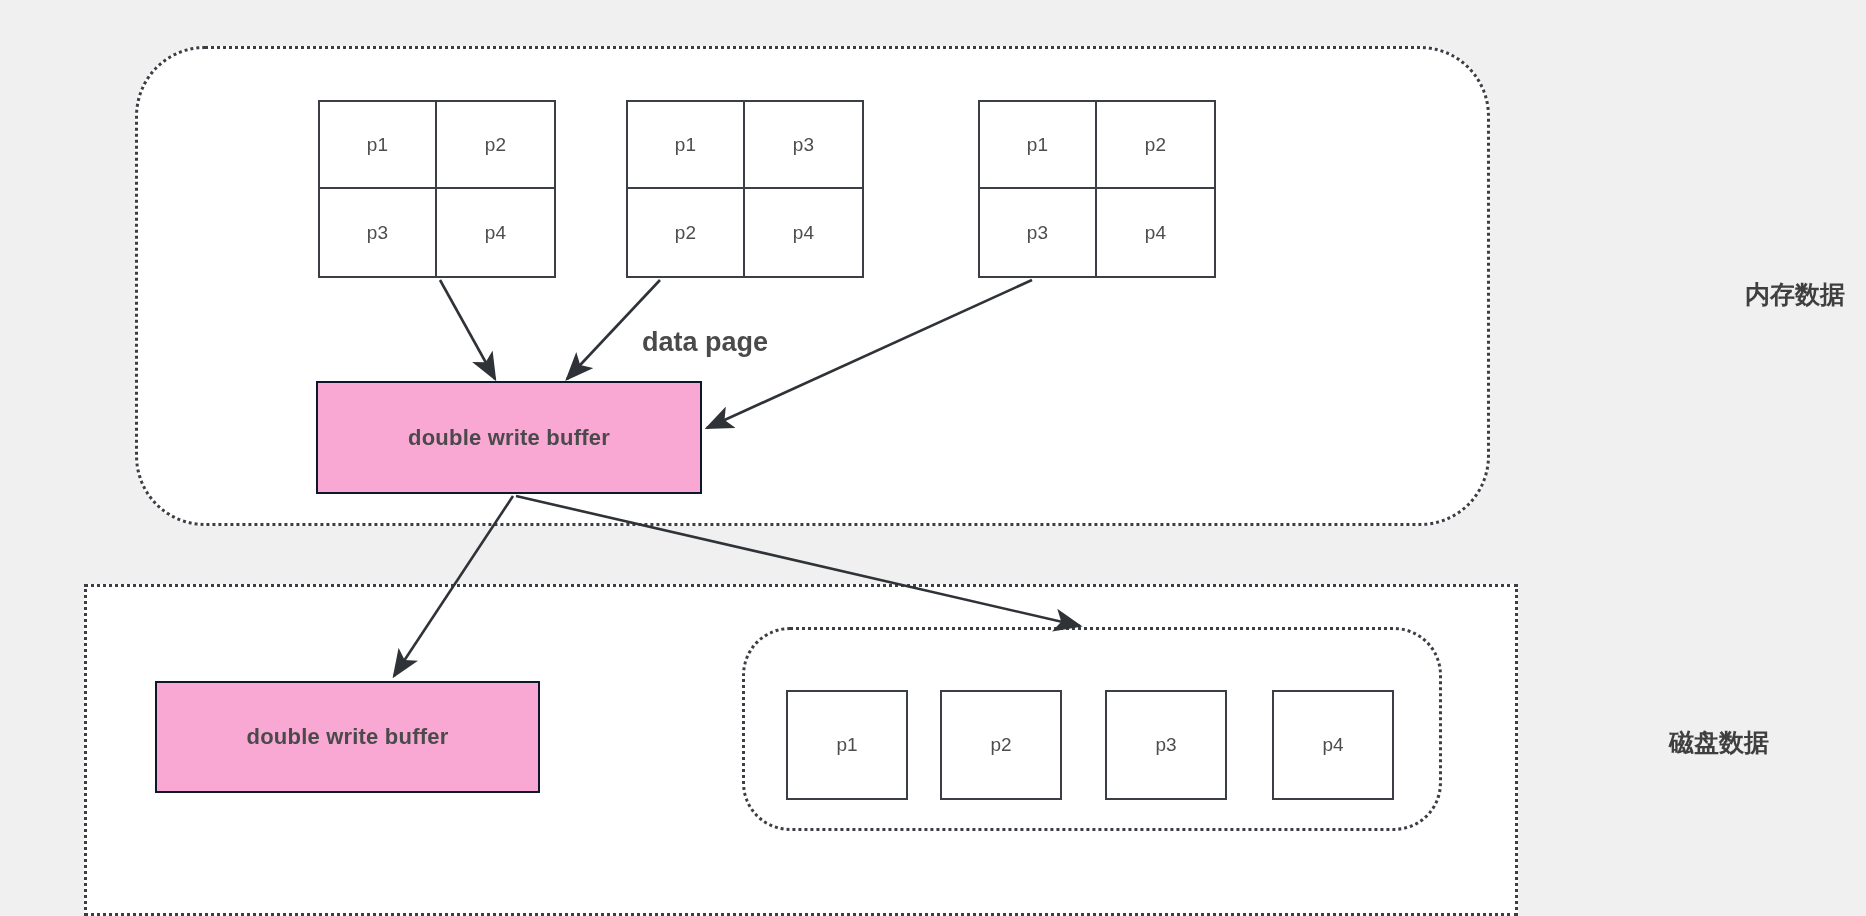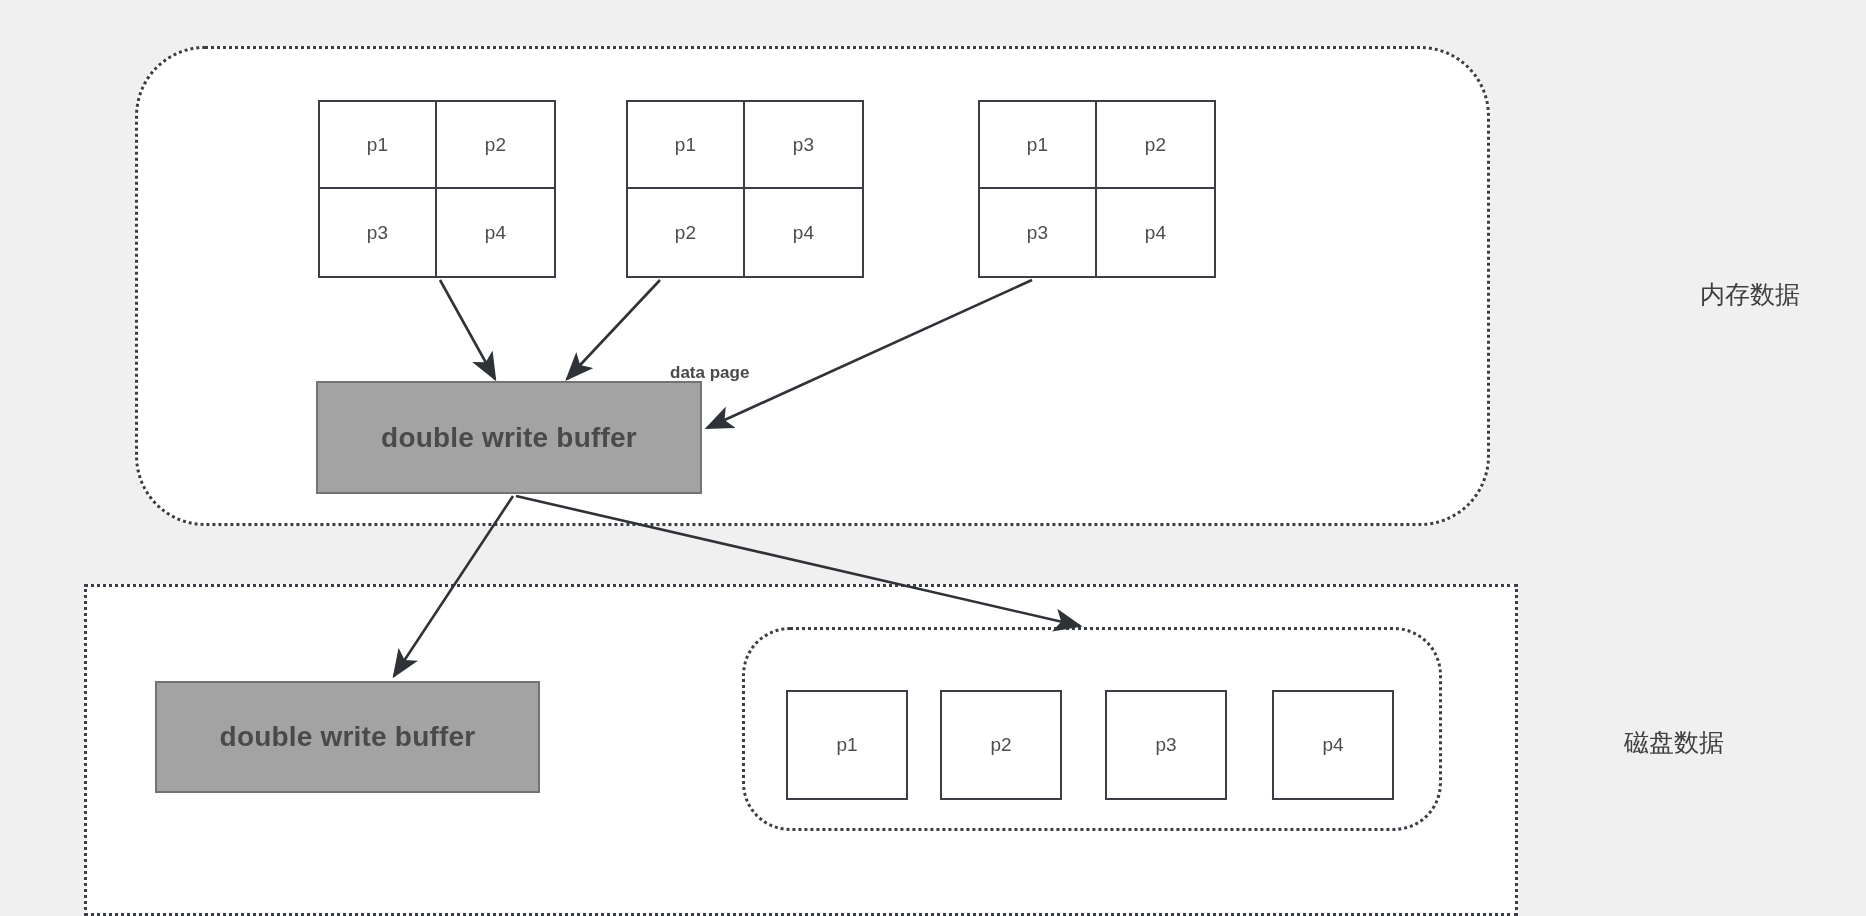--- a/index.html
+++ b/index.html
@@ -96,54 +96,54 @@
     color: #4d4d4d;
   }
   #disk-p1 { left: 786px; top: 690px; }
   #disk-p2 { left: 940px; top: 690px; }
   #disk-p3 { left: 1105px; top: 690px; }
   #disk-p4 { left: 1272px; top: 690px; }
 
   
   .buffer-box {
     position: absolute;
-    background: #a3a3a3;
-    border: 2px solid #737373;
+    background: #f9a8d4;
+    border: 2px solid #0f172a;
     box-sizing: border-box;
     display: flex;
     align-items: center;
     justify-content: center;
-    font-size: 28px;
+    font-size: 22px;
     font-weight: bold;
     color: #4a4a4a;
     letter-spacing: .2px;
   }
   #mem-buffer  { left: 316px; top: 381px; width: 386px; height: 113px; }
   #disk-buffer { left: 155px; top: 681px; width: 385px; height: 112px; }
 
   
   .label {
     position: absolute;
     color: #4a4a4a;
     font-weight: bold;
     white-space: nowrap;
   }
   #data-page-label {
-    left: 670px;
+    left: 642px;
     top: 327px;
-    font-size: 17px;
-    margin-top: 36px;
+    font-size: 27px;
   }
   .side-label {
     position: absolute;
     font-size: 25px;
-    font-weight: normal;
+    font-weight: bold;
     color: #3f3f3f;
     white-space: nowrap;
     font-family: "DejaVu Sans", "Liberation Sans", sans-serif;
+    margin-left: 45px;
   }
   #memory-side-label { left: 1700px; top: 278px; }
   #disk-side-label   { left: 1624px; top: 726px; }
 
   
   #arrows {
     position: absolute;
     left: 0;
     top: 0;
     width: 1866px;

